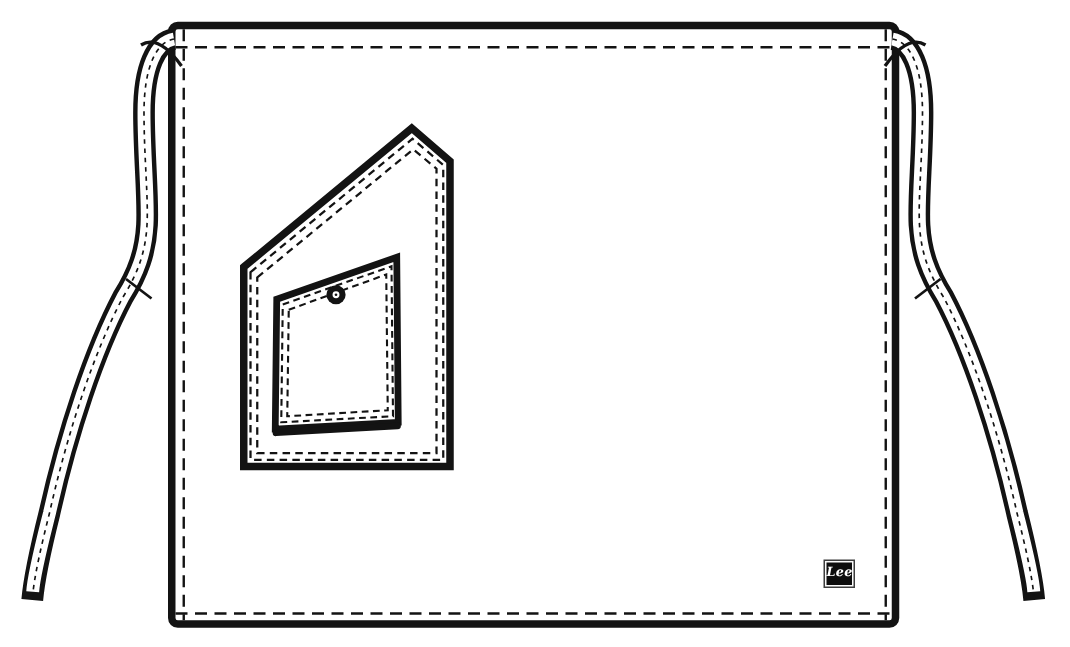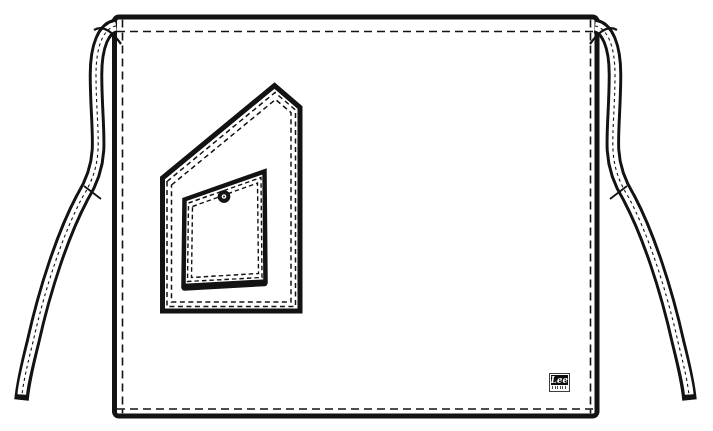--- a/index.html
+++ b/index.html
@@ -6,21 +6,21 @@
   .stage{
     position:relative;width:713px;height:431px;
     background:var(--paper,#ffffff);overflow:hidden;
     font-family:"DejaVu Sans",sans-serif;
   }
   .stage svg{position:absolute;left:0;top:0;}
   .ink-stroke{stroke:var(--ink,#131313);}
   .lee-label{
     position:absolute;left:549px;top:373px;width:21px;height:19px;
     box-sizing:border-box;background:#fbfbfb;border:1px solid #3d3d3d;
-    padding:1px;display:flex;flex-direction:column;
+    padding:1px;display:flex;flex-direction:row;
   }
   .lee-band{
     flex:0 0 10px;background:#0d0d0d;color:#ffffff;
     display:flex;align-items:center;justify-content:center;
     font:italic 700 8.5px "DejaVu Serif",serif;line-height:1;letter-spacing:.2px;
   }
   .lee-fineprint{
     margin:1px 1px 0 1px;height:3px;
     background:repeating-linear-gradient(90deg,#4a4a4a 0 1px,transparent 1px 2.6px);
   }

